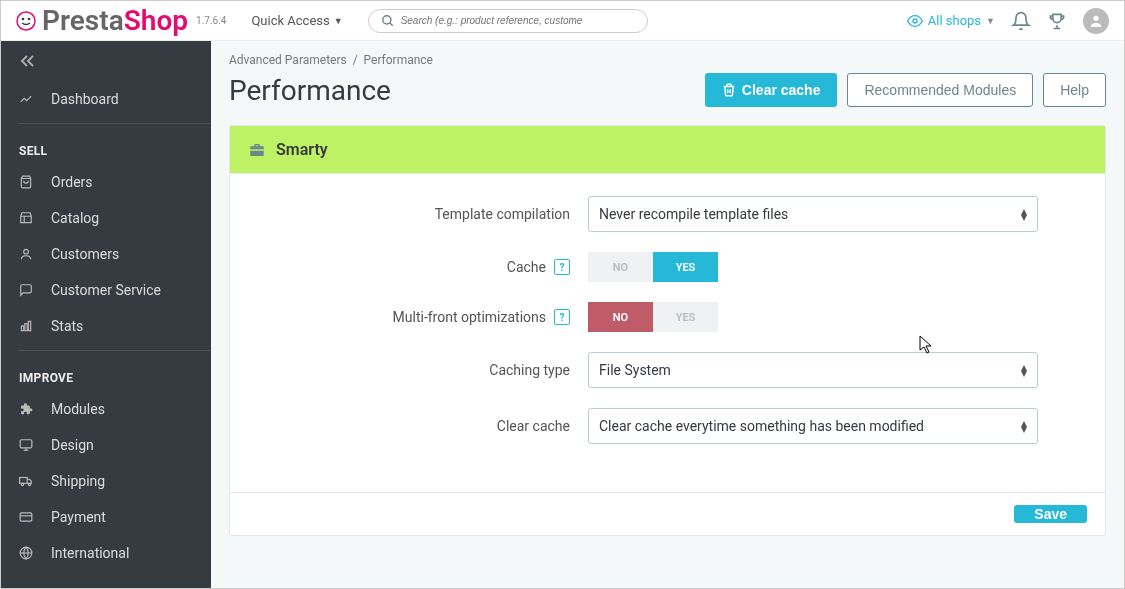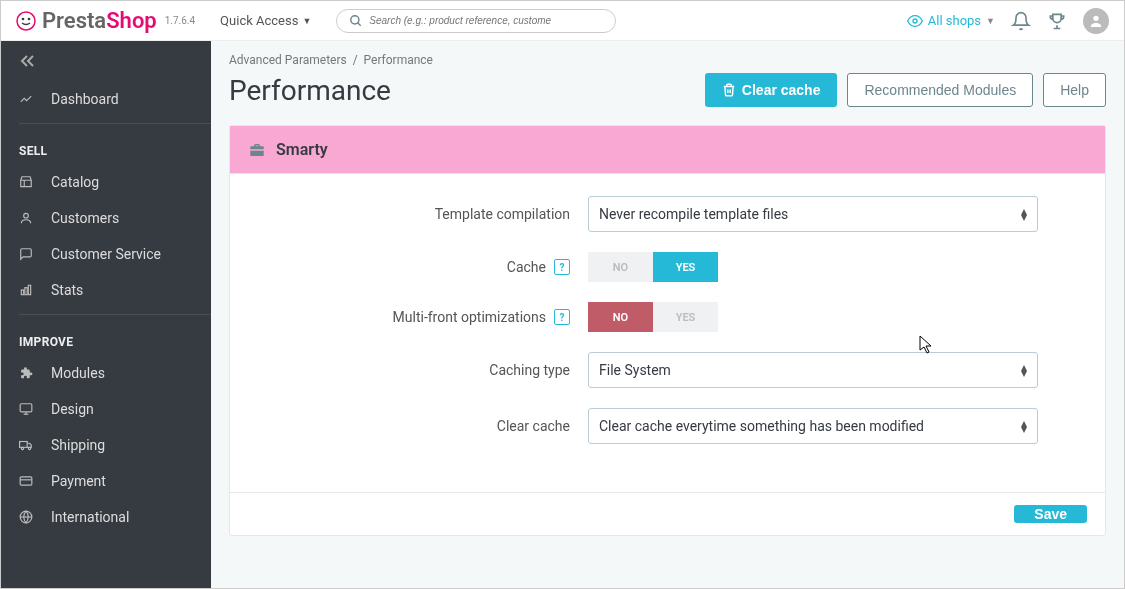--- a/index.html
+++ b/index.html
@@ -1,20 +1,20 @@
 <!DOCTYPE html>
 <html><head>
 <meta charset="utf-8">
 <style>
 * { margin: 0; padding: 0; box-sizing: border-box; }
 body { font-family: -apple-system, BlinkMacSystemFont, "Segoe UI", Roboto, sans-serif; font-size: 13px; color: #555; background: #fff; width: 1125px; height: 589px; overflow: hidden; position: relative; border: 1px solid #ccc; }
 
 
 .header { height: 40px; display: flex; align-items: center; padding: 0 15px; border-bottom: 1px solid #eee; background: #fff; }
-.logo { font-size: 22px; font-weight: 600; }
+.logo { font-size: 28px; font-weight: 600; }
 .logo-presta { color: #666; }
 .logo-shop { color: #e50b70; }
 .logo-img { width: 20px; height: 20px; margin-right: 6px; vertical-align: middle; }
 .version { font-size: 10px; color: #888; margin-left: 8px; }
 .quick-access { margin-left: 25px; color: #555; font-size: 13px; cursor: pointer; display: flex; align-items: center; }
 .quick-access .caret { margin-left: 4px; font-size: 9px; }
 .search-wrap { margin-left: 25px; border: 1px solid #ccc; border-radius: 20px; padding: 4px 12px; width: 280px; display: flex; align-items: center; }
 .search-wrap input { border: none; outline: none; font-size: 10px; width: 100%; color: #0c4a6e; font-style: italic; background: transparent; }
 .search-icon { color: #6c868e; margin-right: 6px; }
 .header-right { margin-left: auto; display: flex; align-items: center; gap: 16px; }
@@ -39,21 +39,21 @@
 .breadcrumb { font-size: 12px; color: #777; margin-bottom: 6px; }
 .page-title-row { display: flex; align-items: center; margin-bottom: 18px; }
 .page-title { font-size: 28px; font-weight: 400; color: #363a41; }
 .title-actions { margin-left: auto; display: flex; gap: 10px; }
 .btn { padding: 8px 16px; border-radius: 3px; font-size: 14px; cursor: pointer; border: 1px solid transparent; display: inline-flex; align-items: center; gap: 6px; }
 .btn-primary { background: #25b9d7; color: #fff; font-weight: 600; }
 .btn-outline { background: #fff; border-color: #6c868e; color: #6c868e; }
 
 
 .card { background: #fff; border: 1px solid #e5e7e9; border-radius: 3px; margin-bottom: 14px; }
-.card-header { padding: 14px 18px; border-bottom: 1px solid #e5e7e9; display: flex; align-items: center; font-size: 16px; font-weight: 600; color: #363a41; background: #f9a8d4; text-align: right; }
+.card-header { padding: 14px 18px; border-bottom: 1px solid #e5e7e9; display: flex; align-items: center; font-size: 16px; font-weight: 600; color: #363a41; background: #bef264; text-align: right; }
 .card-header .hicon { margin-right: 10px; color: #6c868e; }
 .card-body { padding: 22px 28px 28px; }
 
 .form-row { display: flex; align-items: center; margin-bottom: 20px; }
 .form-label { width: 330px; text-align: right; padding-right: 18px; font-size: 14px; color: #555; display: flex; justify-content: flex-end; align-items: center; gap: 8px; }
 .help-badge { display: inline-flex; width: 16px; height: 16px; border: 1px solid #25b9d7; color: #25b9d7; font-size: 10px; font-weight: 700; align-items: center; justify-content: center; border-radius: 2px; cursor: help; }
 .form-control-wrap { flex: 0 0 450px; }
 .form-control-wrap.narrow { flex: 0 0 130px; }
 .select { width: 100%; height: 36px; border: 1px solid #bbcdd2; border-radius: 3px; padding: 0 28px 0 10px; font-size: 14px; color: #363a41; background: #fff; position: relative; display: flex; align-items: center; }
 .select .sort-icon { position: absolute; right: 10px; color: #555; font-size: 12px; line-height: 6px; }
@@ -142,20 +142,28 @@
   <div class="sidebar-item dashboard-row">
     <span class="icon">
         <svg width="14" height="14" viewBox="0 0 24 24" fill="none" stroke="currentColor" stroke-width="2">
           <polyline points="3 17 9 11 13 15 21 7"></polyline>
         </svg>
       </span>
     <span>Dashboard</span>
   </div>
   <div class="sidebar-divider"></div>
   <div class="sidebar-section">SELL</div>
+  <div class="sidebar-item">
+      <span class="icon">
+        <svg width="14" height="14" viewBox="0 0 24 24" fill="none" stroke="currentColor" stroke-width="2">
+          <path d="M6 2 4 6v14a2 2 0 0 0 2 2h12a2 2 0 0 0 2-2V6l-2-4zM4 6h16M16 10a4 4 0 0 1-8 0"></path>
+        </svg>
+      </span>
+      <span>Orders</span>
+    </div>
   <div class="sidebar-item">
       <span class="icon">
         <svg width="14" height="14" viewBox="0 0 24 24" fill="none" stroke="currentColor" stroke-width="2">
           <path d="M3 9h18v11H3zM3 9l2-6h14l2 6M9 9v11"></path>
         </svg>
       </span>
       <span>Catalog</span>
     </div>
   <div class="sidebar-item">
       <span class="icon">

